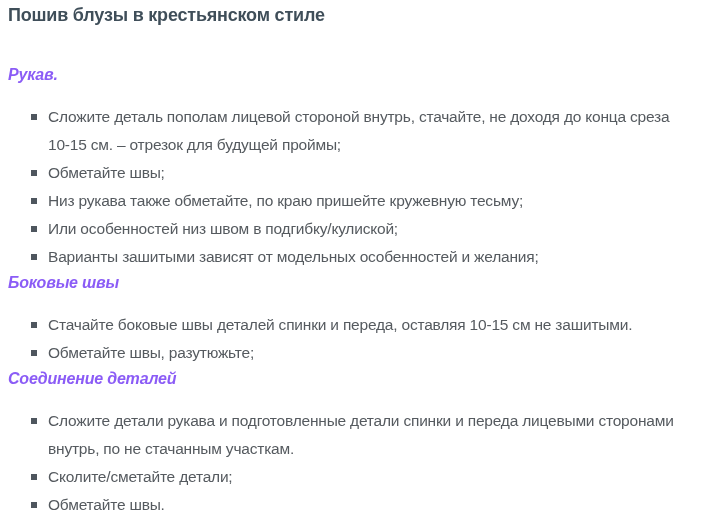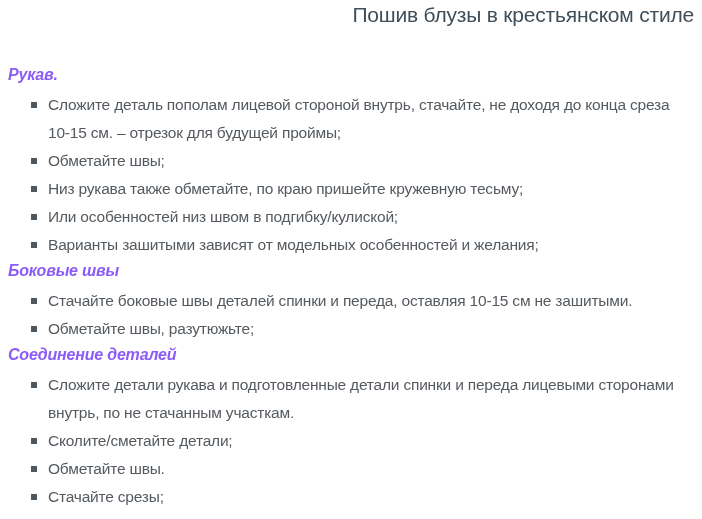--- a/index.html
+++ b/index.html
@@ -11,39 +11,38 @@
     }
     .page {
       width: 702px;
       height: 519px;
       background: #ffffff;
       padding: 6px 8px 11px 8px;
       overflow: hidden;
     }
     .title {
       margin: 0 0 43px 0;
-      font-size: 21px;
+      font-size: 18px;
       line-height: 18px;
-      font-weight: normal;
+      font-weight: bold;
       color: #3f4e59;
       letter-spacing: -0.2px;
-      text-align: right;
     }
     .subheading {
       margin: 0;
       font-size: 16px;
       line-height: 16px;
       font-weight: bold;
       font-style: italic;
       color: #8b5cf6;
       letter-spacing: -0.2px;
     }
     ul.bullet-list {
       list-style: none;
-      margin: 8px 0 4px 0;
+      margin: 20px 0 4px 0;
       padding: 0;
     }
     ul.bullet-list li {
       position: relative;
       padding-left: 40px;
       font-size: 15.5px;
       line-height: 28px;
       color: #555a5f;
       letter-spacing: -0.2px;
     }

